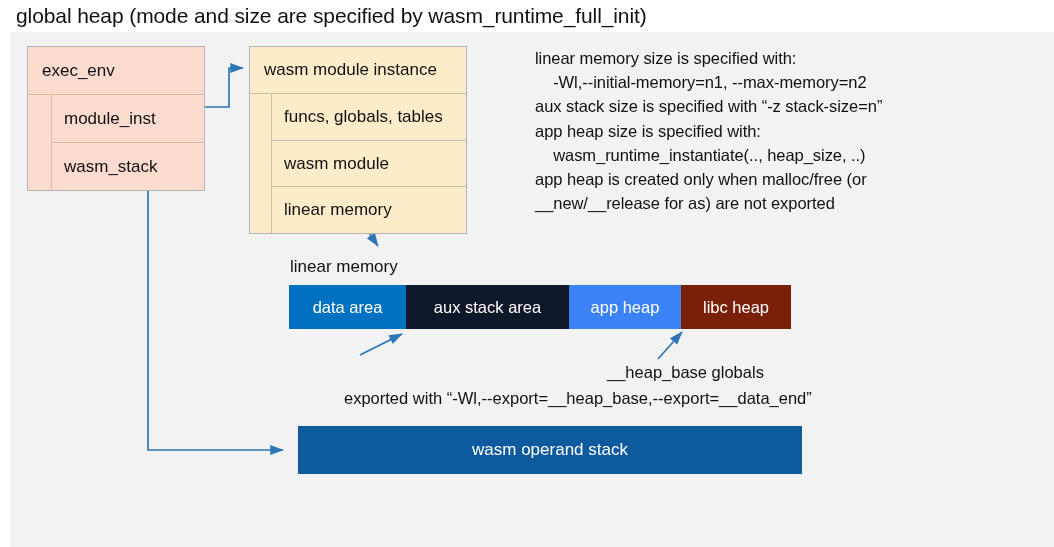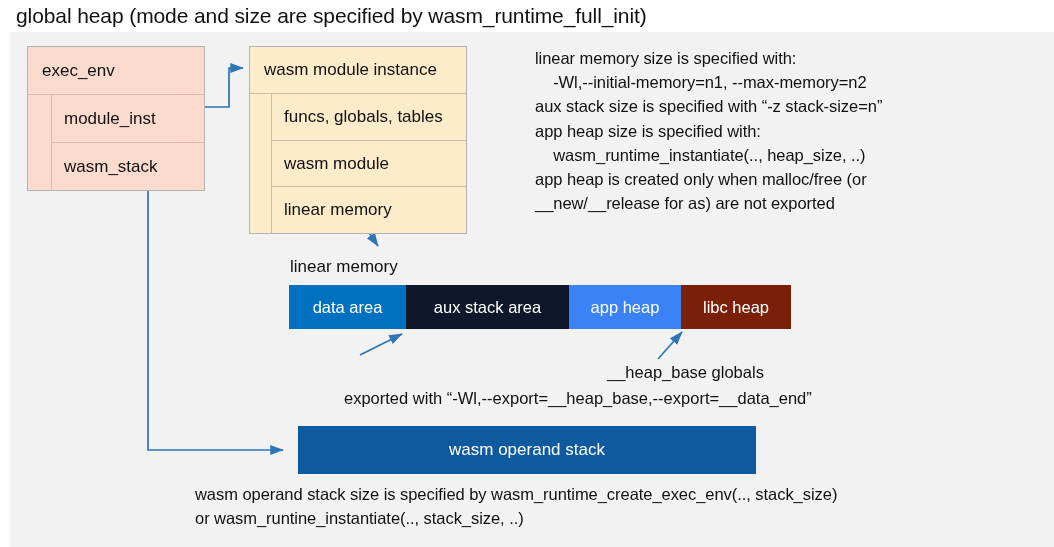--- a/index.html
+++ b/index.html
@@ -153,21 +153,21 @@
     white-space: nowrap;
   }
   #data-end-anno { left: 316px; top: 325px; }
   #heap-base-anno { left: 597px; top: 331px; }
   #exported-anno  { left: 300px; top: 357px; margin-left: 34px; }
 
   
   #operand-stack-box {
     position: absolute;
     left: 288px; top: 394px;
-    width: 458px; height: 48px;
+    width: 504px; height: 48px;
     background: #0d5a9e;
     display: flex;
     align-items: center;
     justify-content: center;
     color: #ffffff;
     font-size: 17px;
   }
 
   #bottom-note { left: 185px; top: 450px; }
 
@@ -244,17 +244,15 @@
         <div class="seg" style="width: 163px; background: #0f172a;">aux stack area</div>
         <div class="seg" style="width: 112px; background: #3b82f6;">app heap</div>
         <div class="seg" style="width: 110px; background: rgb(123, 32, 8);">libc heap</div>
       </div>
 
     <div class="anno" id="heap-base-anno">__heap_base globals</div>
     <div class="anno" id="exported-anno">exported with “-Wl,--export=__heap_base,--export=__data_end”</div>
 
     <div id="operand-stack-box">wasm operand stack</div>
 
-    <div class="note" id="bottom-note">wasm operand stack size is specified by wasm_runtime_create_exec_env(.., stack_size)
-or wasm_runtine_instantiate(.., stack_size, ..)</div>
 
   </div>
 </div>
 
 </body></html>

